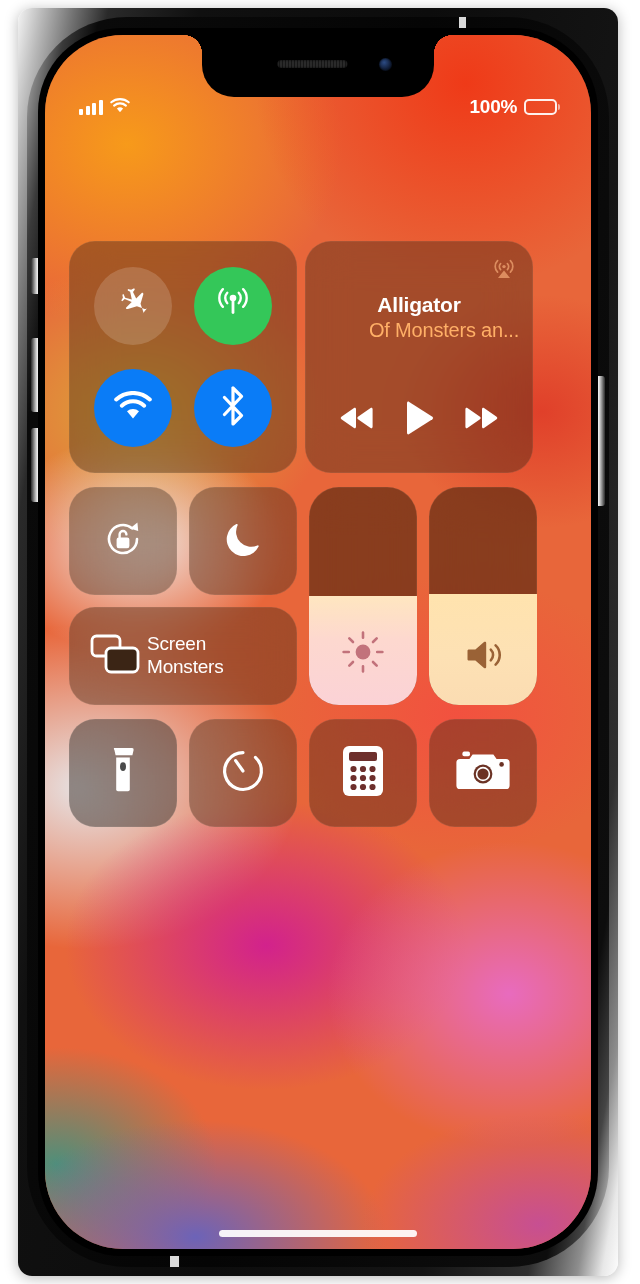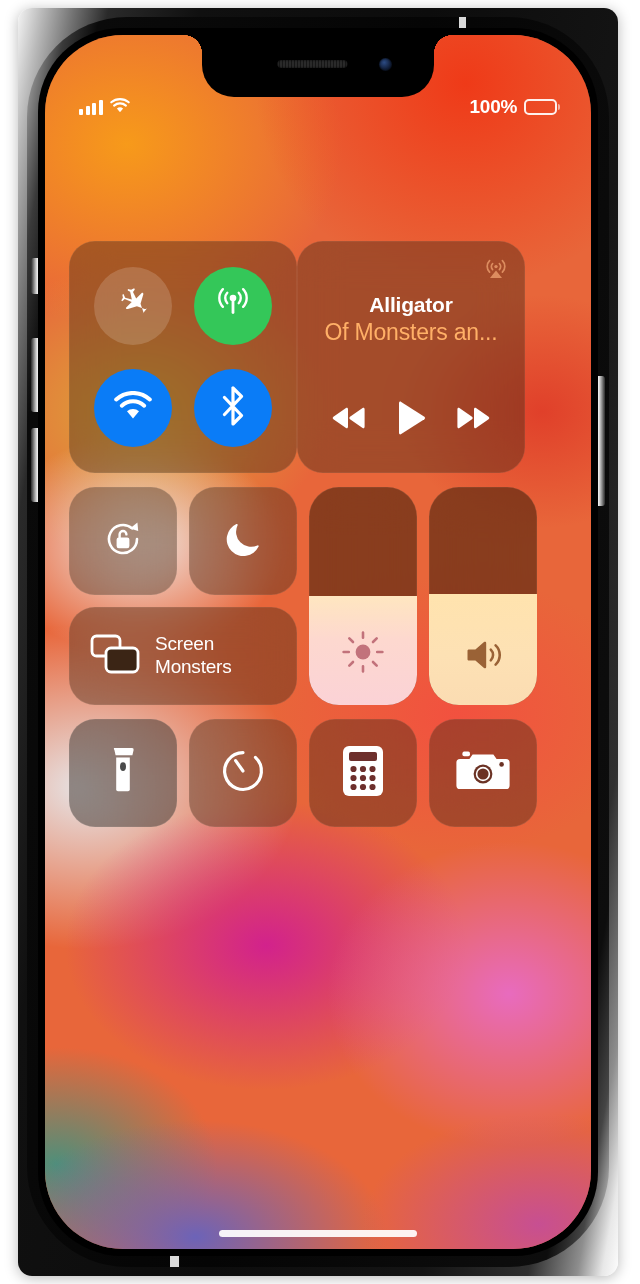--- a/index.html
+++ b/index.html
@@ -126,21 +126,21 @@
     border-radius:5px; padding:2px;
   }
   .batt-fill { width:100%; height:100%; background:#fff; border-radius:2px; }
   .batt::after {
     content:""; position:absolute; right:-5px; top:50%; transform:translateY(-50%);
     width:2.5px; height:6px; background:rgba(255,255,255,.55); border-radius:0 2px 2px 0;
   }
 
   
   .cc { position:absolute; left:0; right:0; top:206px; padding:0 24px; z-index:20; }
-  .row { display:flex; gap:0; }
+  .row { display:flex; gap:8px; }
 
   .card {
     border-radius:26px;
     background:rgba(62,38,20,.40);
     backdrop-filter:blur(22px);
     -webkit-backdrop-filter:blur(22px);
     box-shadow:inset 0 0 0 .5px rgba(255,255,255,.10);
   }
 
   
@@ -155,41 +155,41 @@
 
   
   .media { width:228px; height:232px; position:relative; padding:14px; }
   .airplay { position:absolute; top:14px; right:16px; width:26px; height:26px;
      opacity:.62; }
   .track {
     text-align:center; color:#fff; font-size:21px; font-weight:700;
     margin-top:38px; letter-spacing:-.2px; line-height:1.15;
   }
   .artist {
-    text-align:center; color:#ffb067; font-size:23px; font-weight:400;
+    text-align:right; color:#ffb067; font-size:20px; font-weight:400;
     margin-top:2px; letter-spacing:-.2px; line-height:1.15;
   }
   .transport {
     position:absolute; left:0; right:0; bottom:38px;
     display:flex; align-items:center; justify-content:space-around; padding:0 18px;
   }
   .tbtn { display:flex; align-items:center; justify-content:center; }
 
   
   .mid { display:flex; gap:12px; margin-top:14px; }
   .mid-left { width:228px; }
   .sq-row { display:flex; gap:12px; }
   .square { width:108px; height:108px; border-radius:26px;
      display:flex; align-items:center; justify-content:center;
      background:rgba(62,38,20,.40); backdrop-filter:blur(22px);
      -webkit-backdrop-filter:blur(22px);
      box-shadow:inset 0 0 0 .5px rgba(255,255,255,.10); }
   .mirror {
     width:228px; height:98px; margin-top:12px; border-radius:26px;
-    display:flex; align-items:center; gap:14px; padding:0 20px;
+    display:flex; align-items:center; gap:6px; padding:0 20px;
     background:rgba(62,38,20,.40); backdrop-filter:blur(22px);
     -webkit-backdrop-filter:blur(22px);
     box-shadow:inset 0 0 0 .5px rgba(255,255,255,.10);
   }
   .mirror-label { color:#fff; font-size:19px; line-height:1.2; letter-spacing:-.2px; }
 
   
   .sliders { display:flex; gap:12px; }
   .slider { position:relative; width:108px; height:218px; border-radius:30px;
      overflow:hidden; background:rgba(58,28,8,.55);

